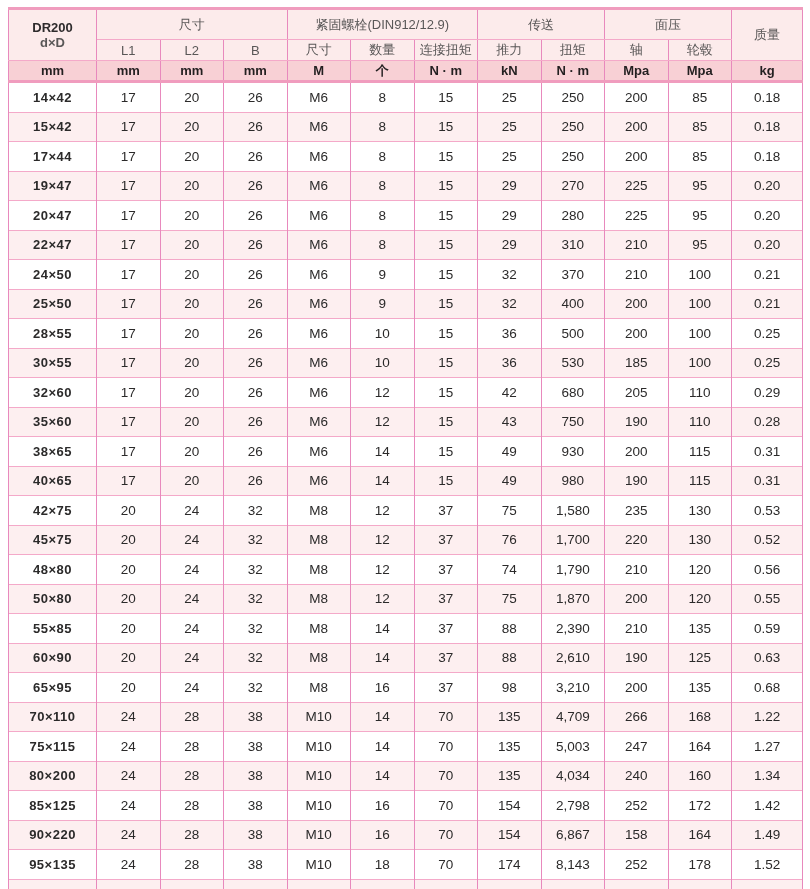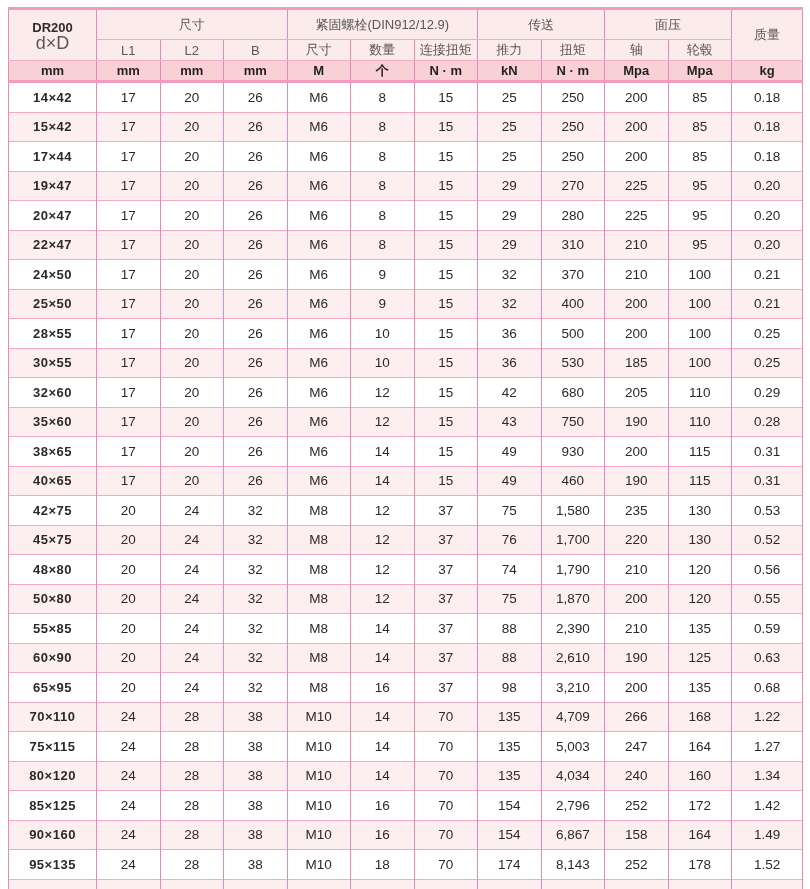--- a/index.html
+++ b/index.html
@@ -38,21 +38,21 @@
     border-bottom:1px solid var(--grid-horizontal);
   }
   thead tr.sub-row th{
     height:20px;background:var(--header-bg);
     font-weight:normal;font-size:13px;color:var(--header-text);
     border-bottom:1px solid var(--grid-horizontal);
     margin-top:13px;
   }
   thead th.corner{background:var(--header-bg);}
   .corner .model{font-weight:bold;font-size:13px;color:#2e2b2c;line-height:16px;}
-  .corner .dxd{font-size:18px;color:var(--header-text);line-height:14px;}
+  .corner .dxd{font-size:13px;color:var(--header-text);line-height:14px;font-weight:bold;}
   thead tr.units-row td{
     height:19px;background:var(--units-bg);
     font-weight:bold;font-size:13px;color:#231f20;
     border-bottom:3px solid var(--grid-thick);
     margin-left:24px;
   }
   tbody td{
     height:28.5px;font-size:13.5px;color:var(--data-text);
     border-top:1px solid var(--grid-horizontal);
   }
@@ -303,21 +303,21 @@
         </tr>
         <tr>
           <td>40×65</td>
           <td>17</td>
           <td>20</td>
           <td>26</td>
           <td>M6</td>
           <td>14</td>
           <td>15</td>
           <td>49</td>
-          <td>460</td>
+          <td>980</td>
           <td>190</td>
           <td>115</td>
           <td>0.31</td>
         </tr>
         <tr>
           <td>42×75</td>
           <td>20</td>
           <td>24</td>
           <td>32</td>
           <td>M8</td>
@@ -435,21 +435,21 @@
           <td>M10</td>
           <td>14</td>
           <td>70</td>
           <td>135</td>
           <td>5,003</td>
           <td>247</td>
           <td>164</td>
           <td>1.27</td>
         </tr>
         <tr>
-          <td>80×120</td>
+          <td>80×200</td>
           <td>24</td>
           <td>28</td>
           <td>38</td>
           <td>M10</td>
           <td>14</td>
           <td>70</td>
           <td>135</td>
           <td>4,034</td>
           <td>240</td>
           <td>160</td>
@@ -457,27 +457,27 @@
         </tr>
         <tr>
           <td>85×125</td>
           <td>24</td>
           <td>28</td>
           <td>38</td>
           <td>M10</td>
           <td>16</td>
           <td>70</td>
           <td>154</td>
-          <td>2,796</td>
+          <td>2,798</td>
           <td>252</td>
           <td>172</td>
           <td>1.42</td>
         </tr>
         <tr>
-          <td>90×160</td>
+          <td>90×220</td>
           <td>24</td>
           <td>28</td>
           <td>38</td>
           <td>M10</td>
           <td>16</td>
           <td>70</td>
           <td>154</td>
           <td>6,867</td>
           <td>158</td>
           <td>164</td>

